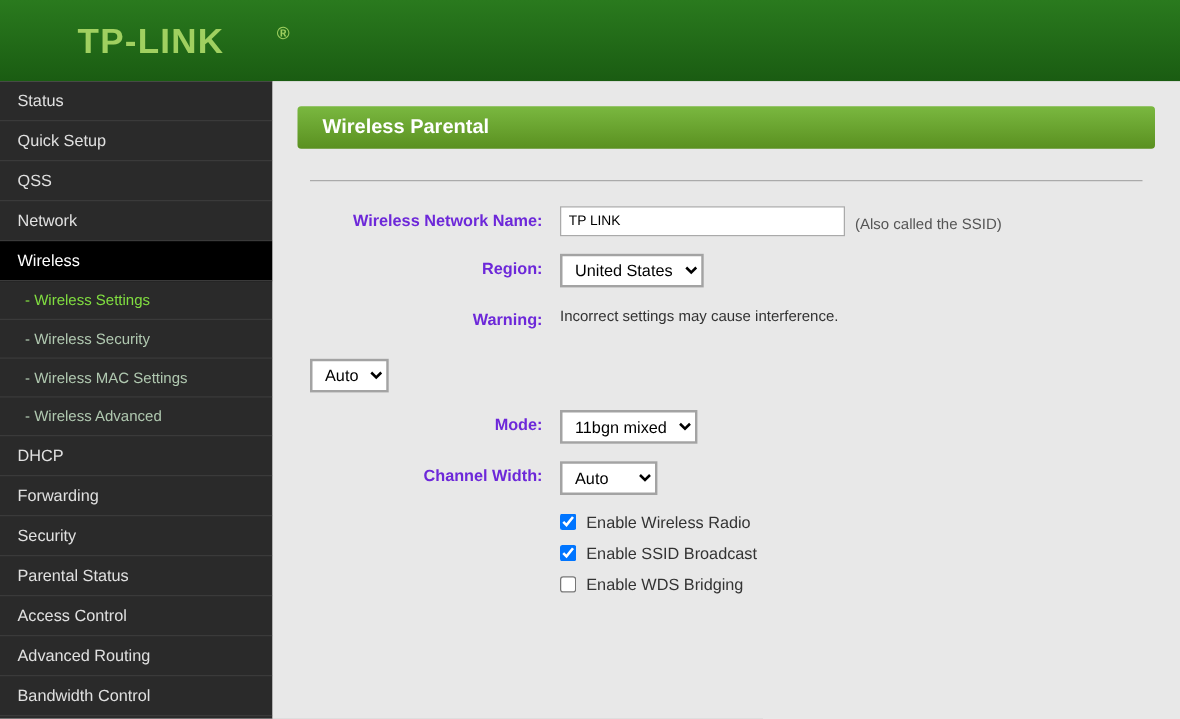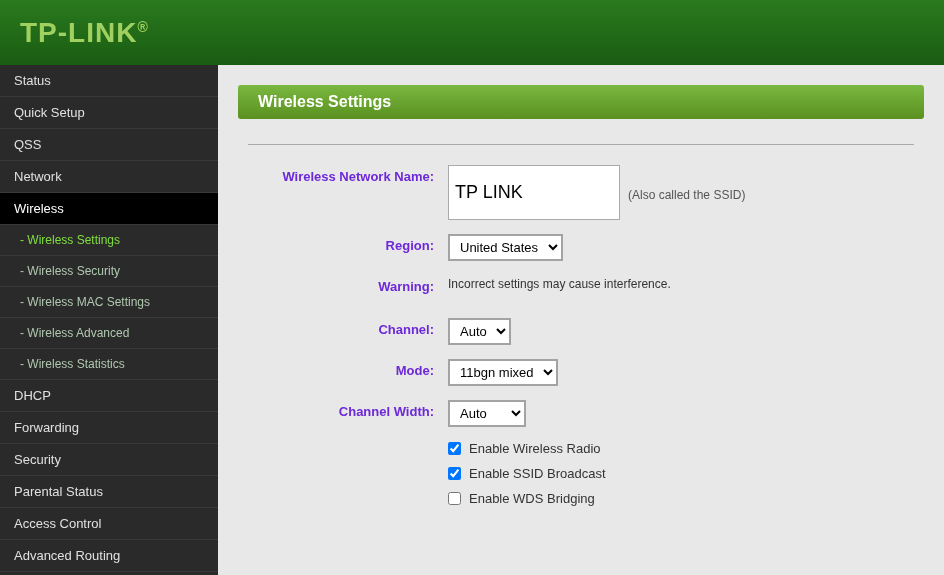--- a/index.html
+++ b/index.html
@@ -13,21 +13,21 @@
       align-items: center;
       padding: 0 20px;
     }
     #logo {
       color: white;
       font-size: 28px;
       font-weight: bold;
       font-family: Arial Black, sans-serif;
       letter-spacing: 1px;
     }
-    #logo span { color: #a0d060; }
+    #logo span { color: #a0d060; margin-left: 42px; }
 
     
     #main-layout {
       display: flex;
       height: 510px;
     }
 
     
     #sidebar {
       width: 218px;
@@ -99,23 +99,23 @@
       color: #6d28d9;
       padding-top: 4px;
       flex-shrink: 0;
       font-size: 13px;
     }
     .form-control {
       flex: 1;
     }
     .form-control input[type="text"] {
       border: 1px solid #aaa;
-      padding: 16px 6px;
-      font-size: 18px;
-      width: 172px;
+      padding: 5px 6px;
+      font-size: 11px;
+      width: 228px;
       background: white;
     }
     .form-control select {
       border: 2px solid #a3a3a3;
       padding: 3px 6px;
       font-size: 13px;
       background: white;
       cursor: pointer;
     }
     .ssid-note {
@@ -172,33 +172,32 @@
   <nav id="sidebar">
     <div class="sidebar-item">Status</div>
     <div class="sidebar-item">Quick Setup</div>
     <div class="sidebar-item">QSS</div>
     <div class="sidebar-item">Network</div>
     <div class="sidebar-item active">Wireless</div>
     <div class="sidebar-item sub active-sub">- Wireless Settings</div>
     <div class="sidebar-item sub">- Wireless Security</div>
     <div class="sidebar-item sub">- Wireless MAC Settings</div>
     <div class="sidebar-item sub">- Wireless Advanced</div>
-    <div class="sidebar-item sub">- Wireless Statistics</div>
     <div class="sidebar-item">DHCP</div>
     <div class="sidebar-item">Forwarding</div>
     <div class="sidebar-item">Security</div>
     <div class="sidebar-item">Parental Status</div>
     <div class="sidebar-item">Access Control</div>
     <div class="sidebar-item">Advanced Routing</div>
     <div class="sidebar-item">Bandwidth Control</div>
   </nav>
 
   <div id="content">
     <div class="page-title-bar">
-      <h2>Wireless Settings</h2>
+      <h2>Wireless Parental</h2>
     </div>
 
     <div class="content-inner">
       <hr class="divider">
 
       <div class="form-row">
         <div class="form-label">Wireless Network Name:</div>
         <div class="form-control">
           <div class="ssid-input-row">
             <input type="text" value="TP LINK" style="">
@@ -225,21 +224,20 @@
         <div class="form-control">
           <div class="warning-text">
             <div>Incorrect settings may cause interference.</div>
           </div>
         </div>
       </div>
 
       <div style="height: 10px;"></div>
 
       <div class="form-row">
-        <div class="form-label">Channel:</div>
         <div class="form-control">
           <select>
             <option>Auto</option>
             <option>1</option>
             <option>2</option>
             <option>3</option>
             <option>4</option>
             <option>5</option>
             <option>6</option>
             <option>7</option>

